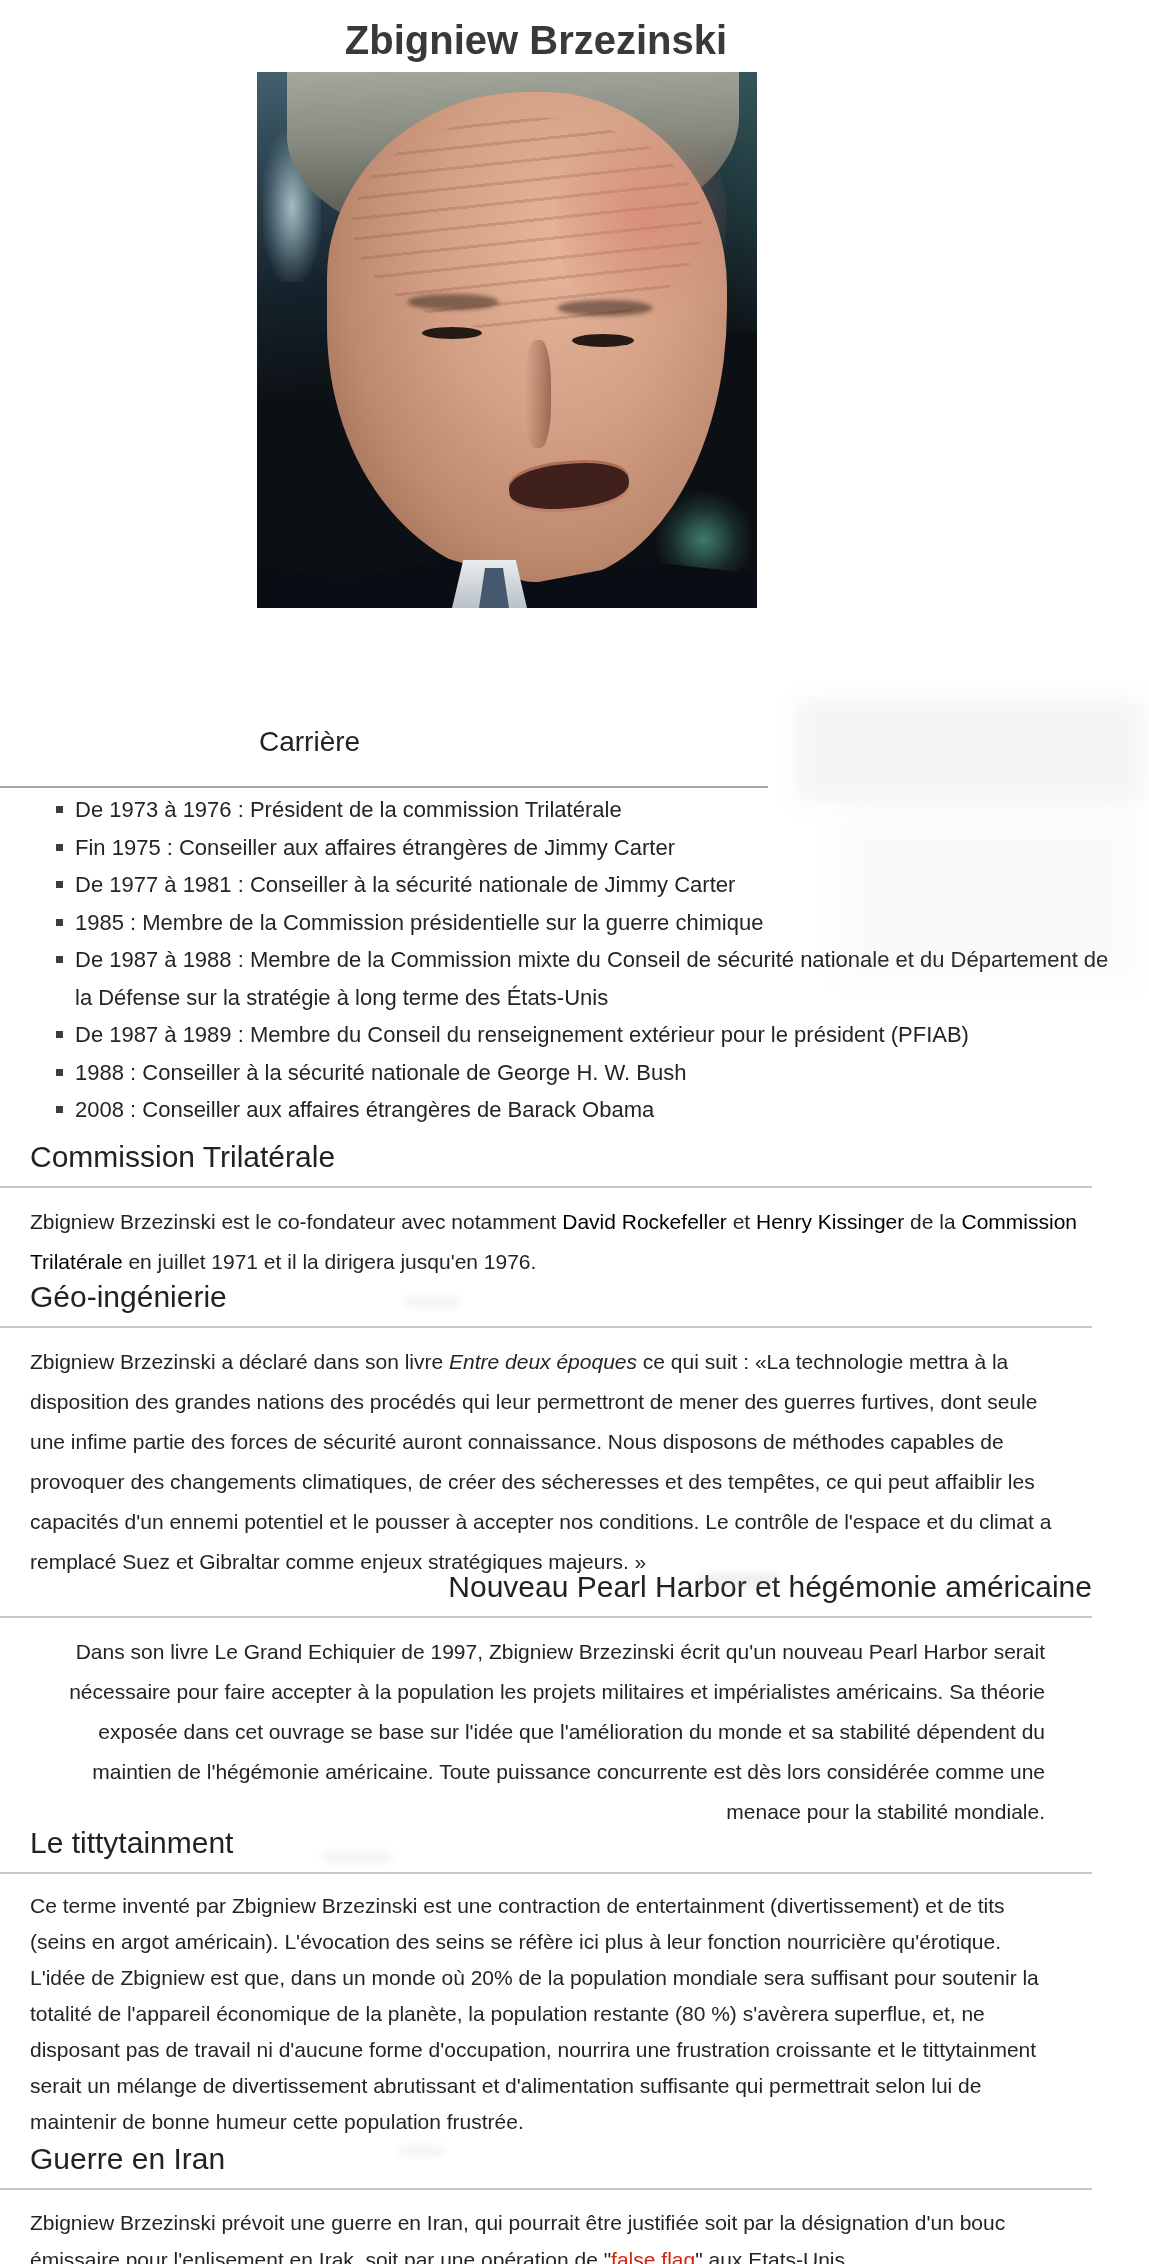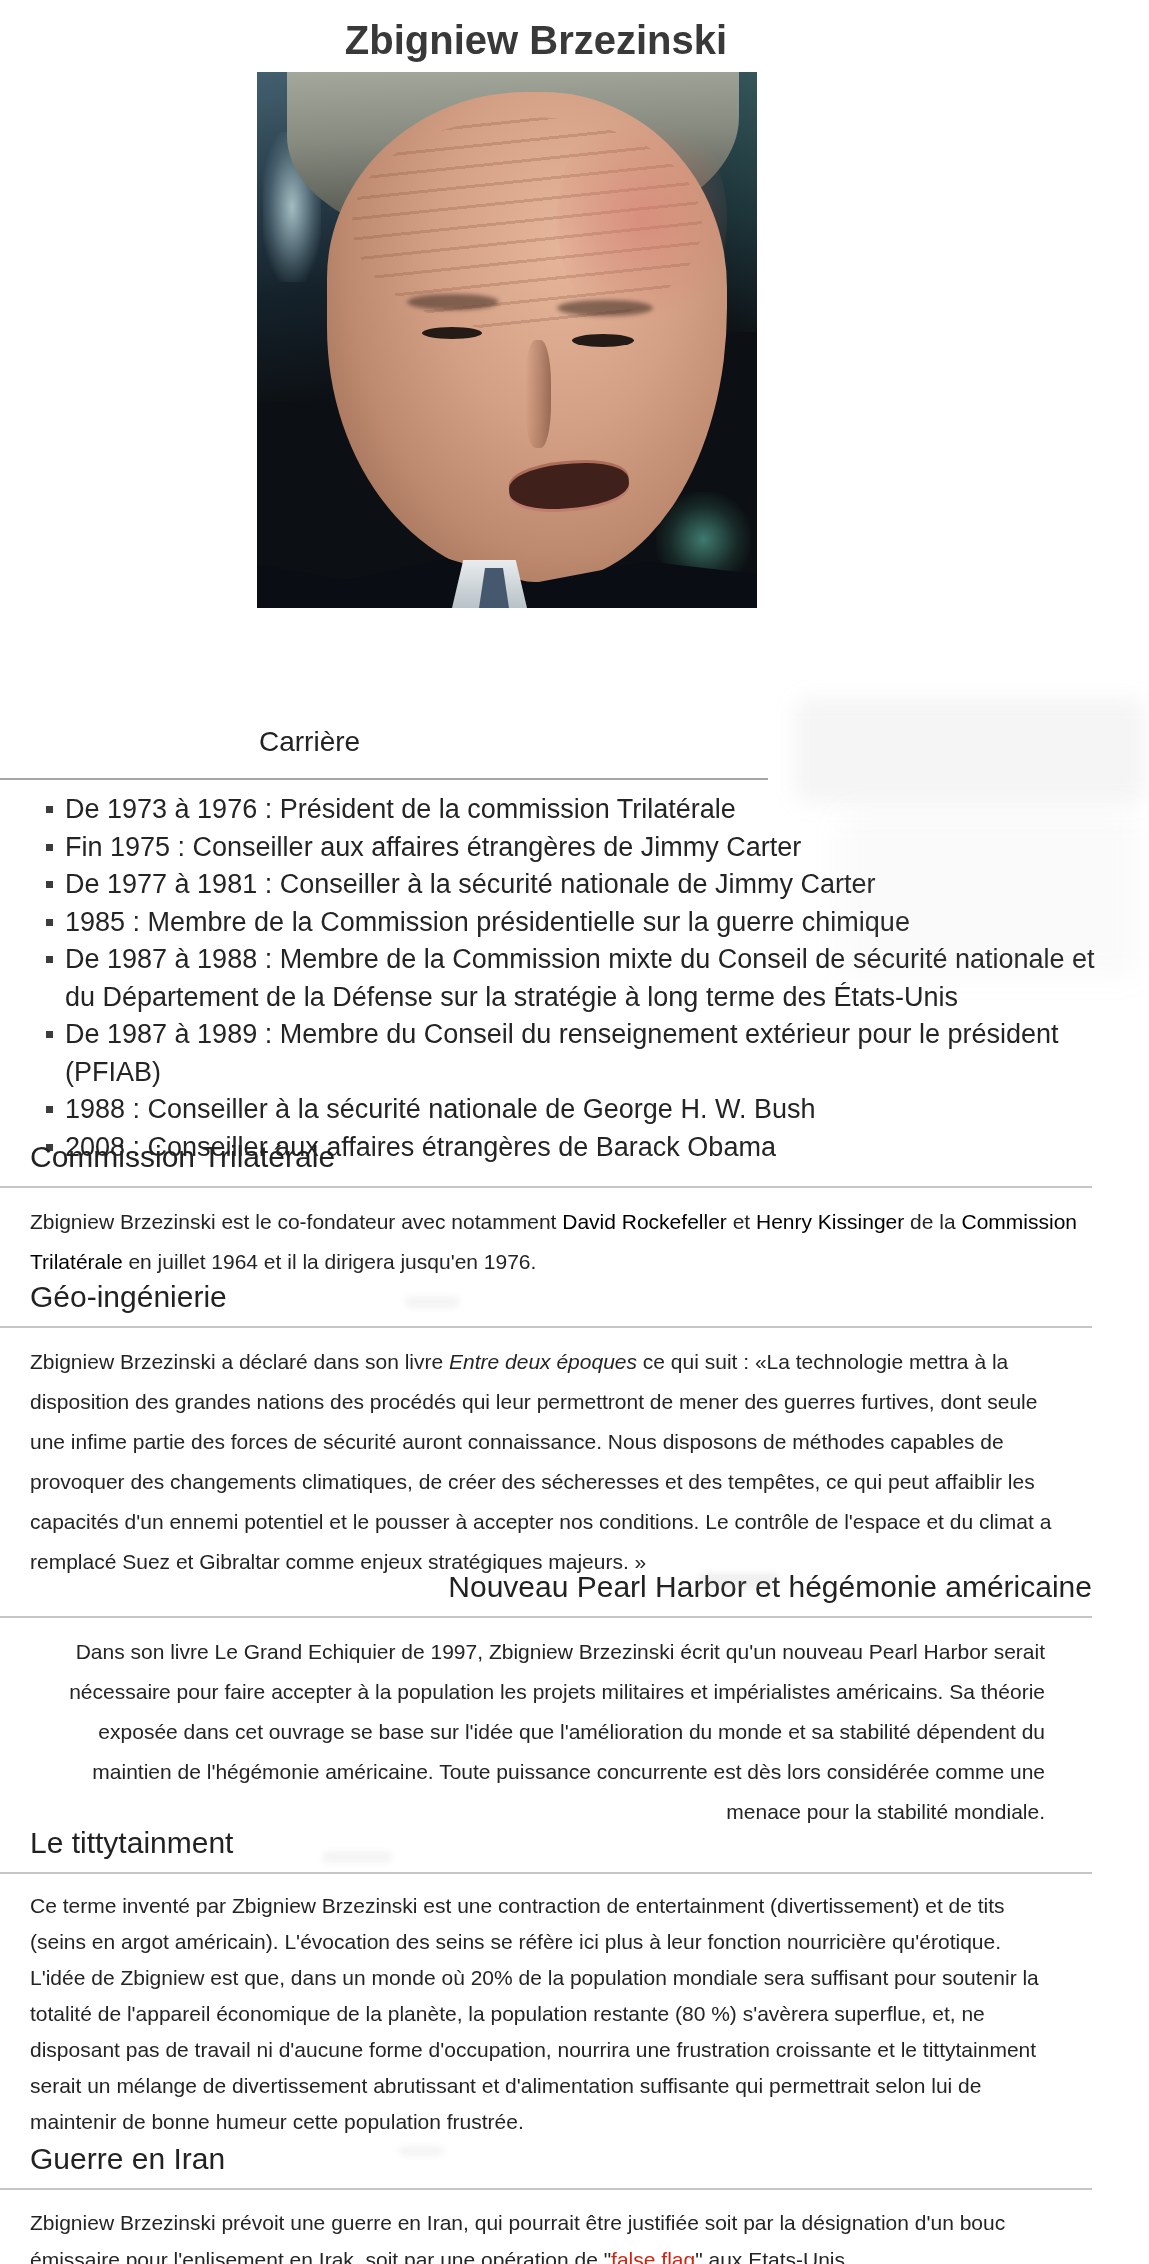--- a/index.html
+++ b/index.html
@@ -35,24 +35,24 @@
   .ph-nose{left:268px;top:268px;width:26px;height:108px;border-radius:40%;background:linear-gradient(90deg,transparent,rgba(120,70,50,.35) 60%,rgba(90,50,35,.5));}
   .ph-mouth{left:252px;top:392px;width:120px;height:44px;border-radius:45%;background:#40201b;transform:rotate(-5deg);box-shadow:0 3px 0 rgba(190,110,100,.55), 0 -3px 0 rgba(150,80,65,.6);}
   .ph-suit{left:0;bottom:0;width:100%;height:62px;background:#0a0d13;clip-path:polygon(0 100%,0 30%,18% 55%,38% 20%,55% 60%,78% 25%,100% 45%,100% 100%);}
   .ph-shirt{left:195px;bottom:0;width:75px;height:48px;background:linear-gradient(180deg,#e8ecee,#b9c2c8);clip-path:polygon(15% 0,85% 0,100% 100%,0 100%);}
   .ph-tie{left:222px;bottom:0;width:30px;height:40px;background:#45586e;clip-path:polygon(20% 0,80% 0,100% 100%,0 100%);}
 
   
   .intro{position:absolute;left:73px;top:612px;width:900px;font-size:24px;line-height:48px;color:#1f1f1f;}
 
   
-  .career-head{position:absolute;left:0;top:726px;width:768px;border-bottom:2px solid #a6a6a6;padding-bottom:20px;}
+  .career-head{position:absolute;left:0;top:726px;width:768px;border-bottom:2px solid #a6a6a6;padding-bottom:28px;}
   .career-head h3{margin:0 0 0 259px;font-size:28px;font-weight:400;color:#222;}
-  .career-list{position:absolute;left:46px;top:791px;width:1062px;list-style:none;margin:0;padding:0;
-    font-size:27px;line-height:37.5px;color:#242424;}
+  .career-list{position:absolute;left:56px;top:791px;width:1062px;list-style:none;margin:0;padding:0;
+    font-size:22px;line-height:37.5px;color:#242424;}
   .career-list li{position:relative;padding-left:19px;}
   .career-list li::before{content:"";position:absolute;left:0;top:15px;width:7px;height:7px;background:#3c3c3c;}
 
   
   .section{position:absolute;left:0;width:1092px;}
   .section h2{margin:0;padding:0 0 12px 30px;font-size:30px;font-weight:400;color:#222;border-bottom:2px solid #c6c6c6;}
   .section p{margin:14px 0 0 30px;font-size:21px;line-height:40px;color:#242424;}
   #sec-commission{top:1140px;} #sec-commission p{width:1065px;}
   #sec-geo{top:1280px;}        #sec-geo p{width:1030px;line-height:40px;}
   #sec-pearl{top:1570px;text-align:right;}      #sec-pearl p{width:1015px;}
@@ -111,21 +111,21 @@
       <li>De 1977 à 1981 : Conseiller à la sécurité nationale de Jimmy Carter</li>
       <li>1985 : Membre de la Commission présidentielle sur la guerre chimique</li>
       <li>De 1987 à 1988 : Membre de la Commission mixte du Conseil de sécurité nationale et du Département de la Défense sur la stratégie à long terme des États-Unis</li>
       <li>De 1987 à 1989 : Membre du Conseil du renseignement extérieur pour le président (PFIAB)</li>
       <li>1988 : Conseiller à la sécurité nationale de George H. W. Bush</li>
       <li>2008 : Conseiller aux affaires étrangères de Barack Obama</li>
     </ul>
 
   <div class="section" id="sec-commission">
     <h2>Commission Trilatérale</h2>
-    <p><span class="seg-plain">Zbigniew Brzezinski est le co-fondateur avec notamment </span><span class="seg-link">David Rockefeller</span><span class="seg-plain"> et </span><span class="seg-link">Henry Kissinger</span><span class="seg-plain"> de la </span><span class="seg-link">Commission Trilatérale</span><span class="seg-plain"> en juillet 1964 et il la dirigera jusqu'en 1976.</span></p>
+    <p><span class="seg-plain">Zbigniew Brzezinski est le co-fondateur avec notamment </span><span class="seg-link">David Rockefeller</span><span class="seg-plain"> et </span><span class="seg-link">Henry Kissinger</span><span class="seg-plain"> de la </span><span class="seg-link">Commission Trilatérale</span><span class="seg-plain"> en juillet 1971 et il la dirigera jusqu'en 1976.</span></p>
   </div>
 
   <div class="section" id="sec-geo">
     <h2>Géo-ingénierie</h2>
     <p><span class="seg-plain">Zbigniew Brzezinski a déclaré dans son livre </span><span class="seg-italic">Entre deux époques</span><span class="seg-plain"> ce qui suit : «La technologie mettra à la disposition des grandes nations des procédés qui leur permettront de mener des guerres furtives, dont seule une infime partie des forces de sécurité auront connaissance. Nous disposons de méthodes capables de provoquer des changements climatiques, de créer des sécheresses et des tempêtes, ce qui peut affaiblir les capacités d'un ennemi potentiel et le pousser à accepter nos conditions. Le contrôle de l'espace et du climat a remplacé Suez et Gibraltar comme enjeux stratégiques majeurs. »</span></p>
   </div>
 
   <div class="section" id="sec-pearl">
     <h2>Nouveau Pearl Harbor et hégémonie américaine</h2>
     <p>Dans son livre Le Grand Echiquier de 1997, Zbigniew Brzezinski écrit qu'un nouveau Pearl Harbor serait nécessaire pour faire accepter à la population les projets militaires et impérialistes américains. Sa théorie exposée dans cet ouvrage se base sur l'idée que l'amélioration du monde et sa stabilité dépendent du maintien de l'hégémonie américaine. Toute puissance concurrente est dès lors considérée comme une menace pour la stabilité mondiale.</p>

